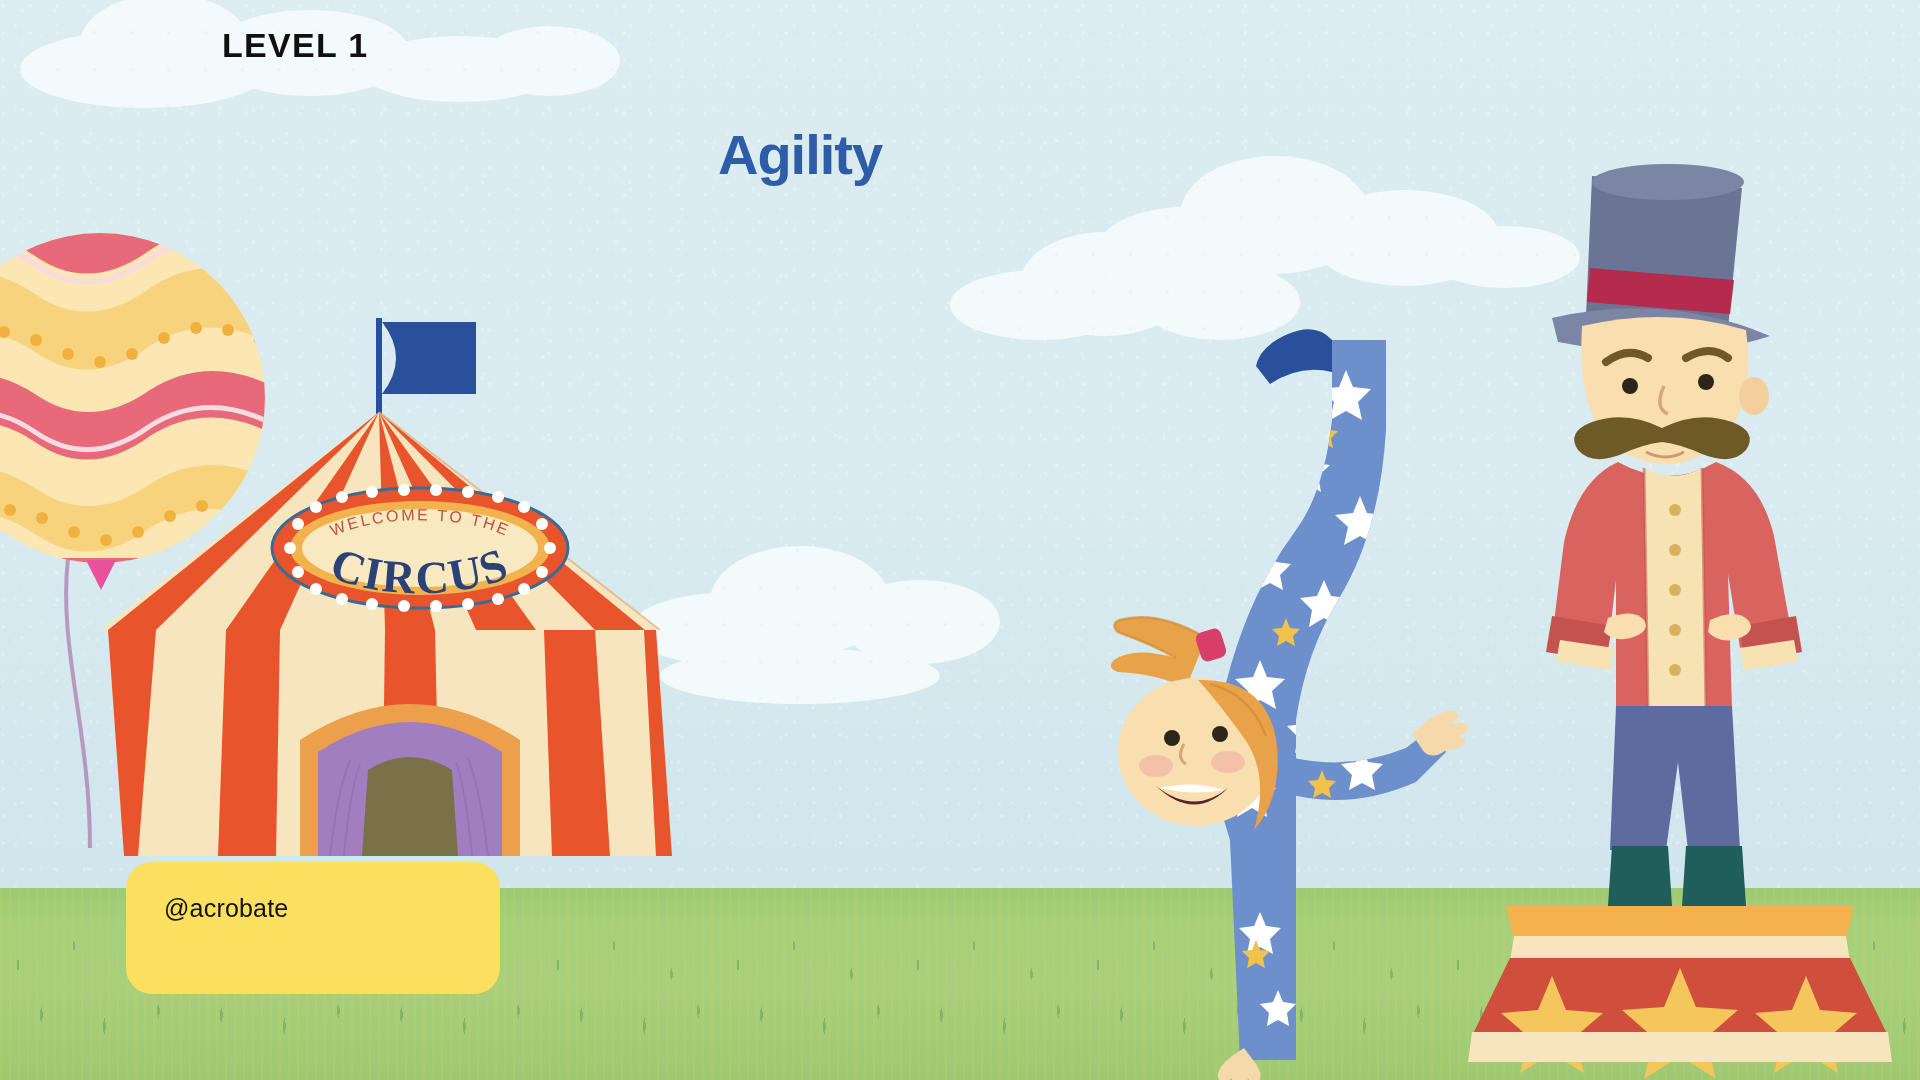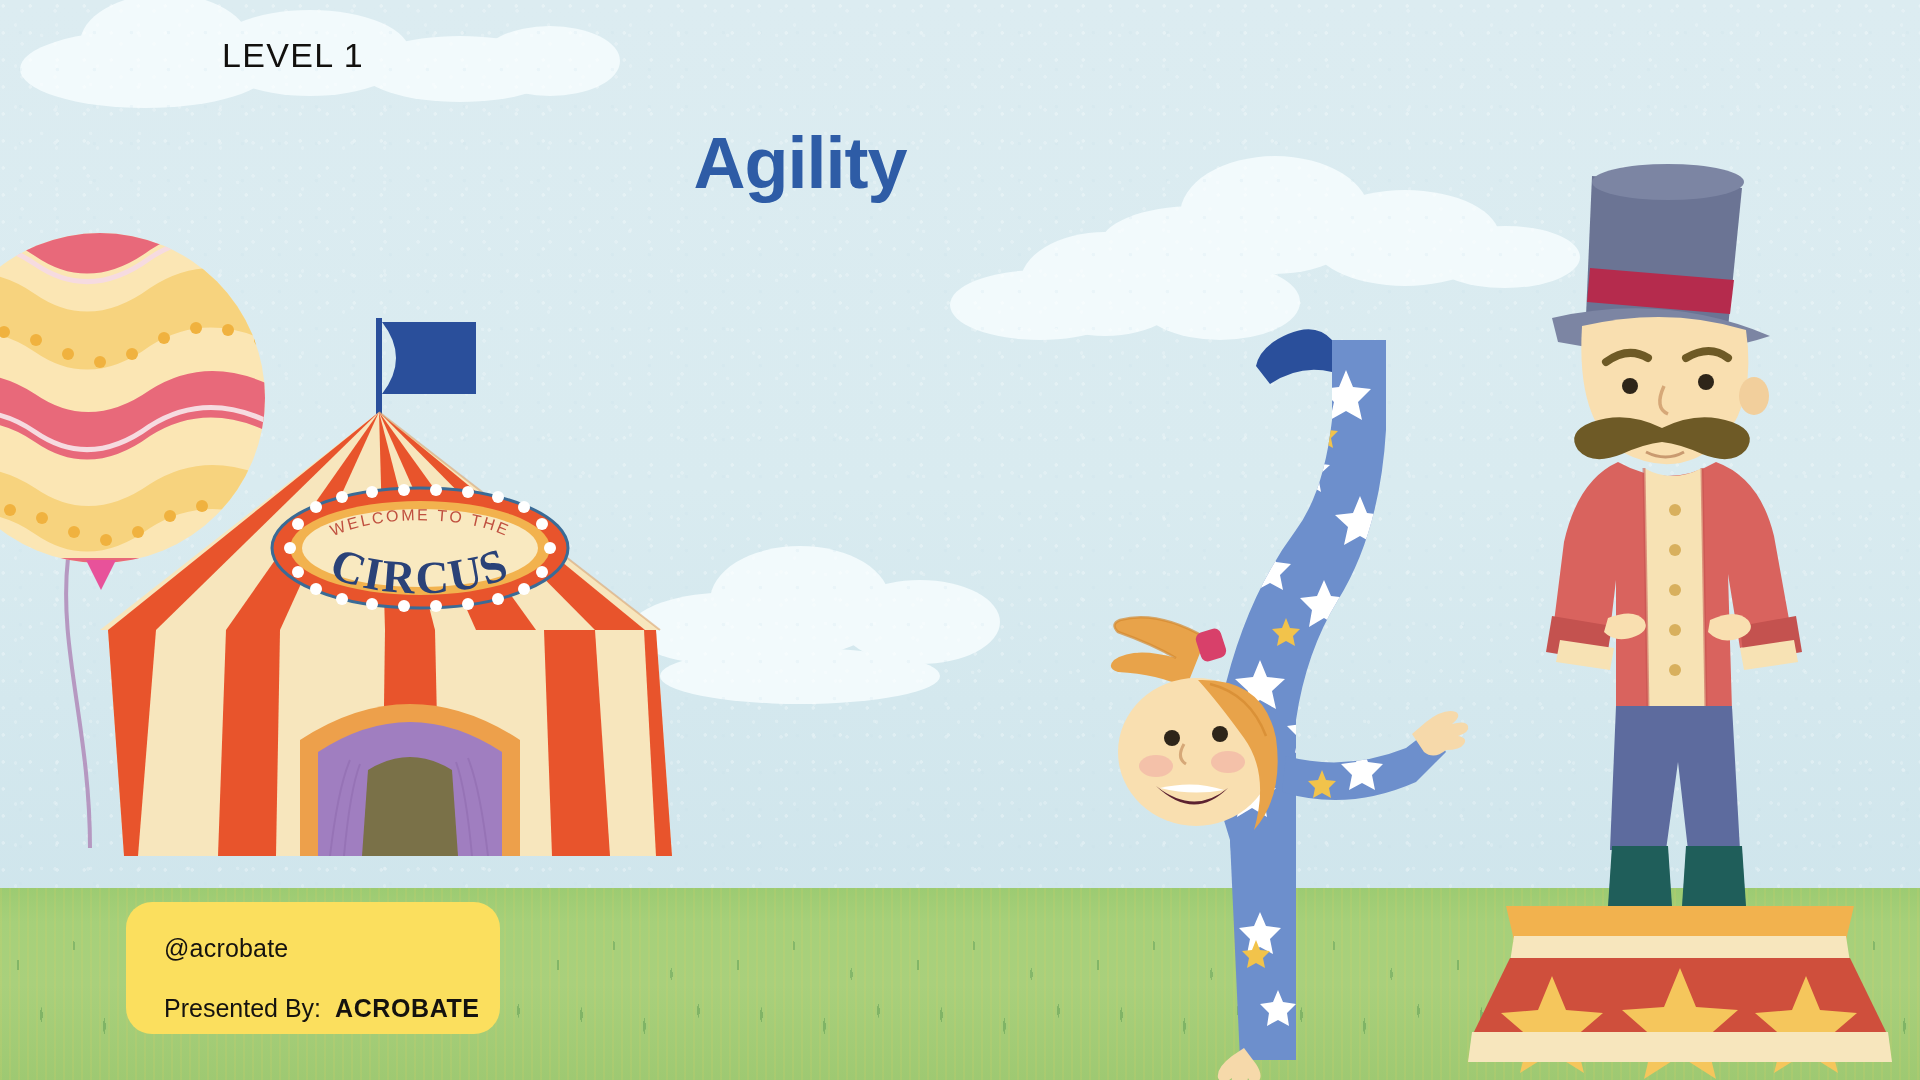--- a/index.html
+++ b/index.html
@@ -31,29 +31,29 @@
     background-image:
       radial-gradient(ellipse 2px 9px at 10% 40%, #5d9c55 0 60%, transparent 61%),
       radial-gradient(ellipse 2px 12px at 23% 66%, #5d9c55 0 60%, transparent 61%),
       radial-gradient(ellipse 2px 8px at 41% 30%, #62a05a 0 60%, transparent 61%),
       radial-gradient(ellipse 2px 13px at 58% 72%, #5d9c55 0 60%, transparent 61%),
       radial-gradient(ellipse 2px 10px at 73% 45%, #62a05a 0 60%, transparent 61%),
       radial-gradient(ellipse 2px 11px at 88% 64%, #5d9c55 0 60%, transparent 61%),
       linear-gradient(90deg, rgba(226,205,96,.30) 0 2px, transparent 2px);
     background-size:180px 100%,180px 100%,180px 100%,180px 100%,180px 100%,180px 100%,9px 100%;}
 
-  #level{position:absolute;left:222px;top:36px;font-size:34px;font-weight:normal;
+  #level{position:absolute;left:222px;top:26px;font-size:34px;font-weight:bold;
     letter-spacing:1.3px;color:#12100e;}
 
   #title{position:absolute;left:470px;top:128px;width:660px;text-align:center;
-    color:#2e5ca6;font-size:72px;line-height:.98;font-weight:700;letter-spacing:-1px;}
+    color:#2e5ca6;font-size:56px;line-height:.98;font-weight:700;letter-spacing:-1px;}
   #title .ln{display:block;}
 
   #card{position:absolute;left:126px;top:862px;width:374px;height:132px;
-    background:#fbdf5e;border-radius:26px;margin-top:40px;}
+    background:#fbdf5e;border-radius:26px;}
   #handle{position:absolute;left:38px;top:32px;font-size:25px;color:#14120f;letter-spacing:.2px;}
   #pres{position:absolute;left:38px;top:92px;font-size:25px;color:#14120f;white-space:nowrap;}
   #pres b{font-weight:800;letter-spacing:.6px;margin-left:14px;font-size:25px;}
 
   .art{position:absolute;}
 </style>
 </head>
 <body>
 
 <div id="slide">
@@ -333,18 +333,15 @@
   </svg>
 
   <div id="level">LEVEL 1</div>
 
   <div id="title">
     <span class="ln">Agility</span>
   </div>
 
   <div id="card">
     <div id="handle">@acrobate</div>
-    <div id="pres">
-      <span>Presented By:</span><b>ACROBATE</b>
-    </div>
   </div>
 
 </div>
 
 </body></html>

